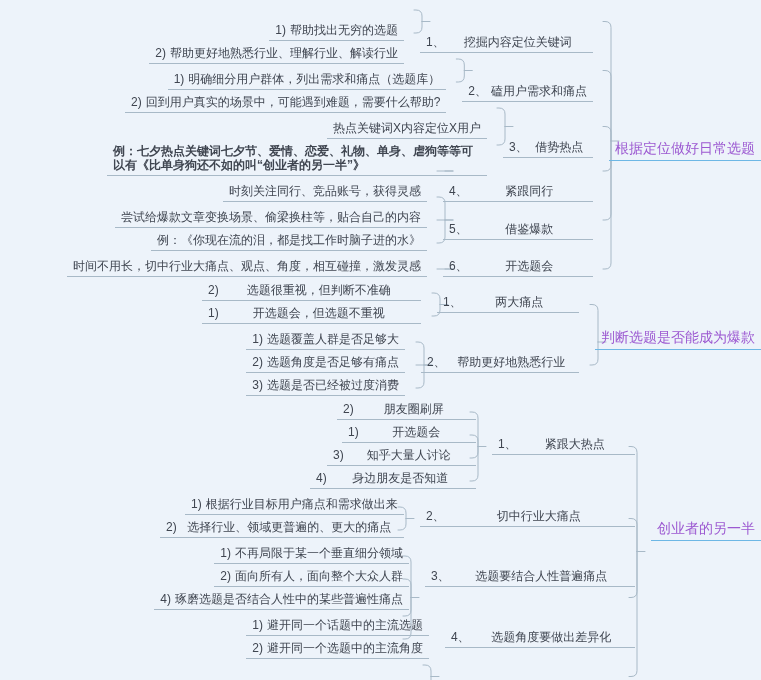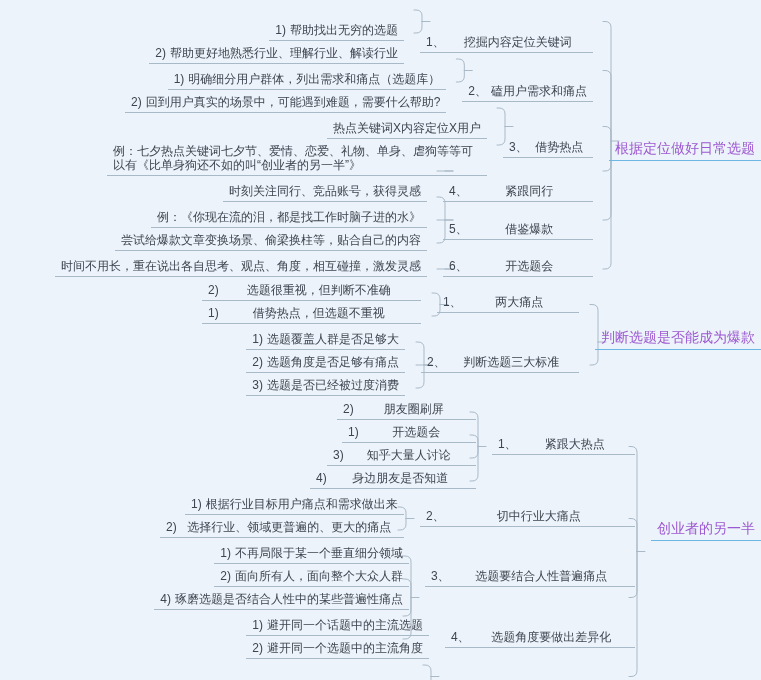--- a/index.html
+++ b/index.html
@@ -105,21 +105,21 @@
             </div>
           </div>
           <div class="branch lv2">
             <div class="kids">
               <div class="branch lv3">
                 <div class="label">
                   <span class="txt">热点关键词X内容定位X用户</span>
                 </div>
               </div>
               <div class="branch lv3">
-                <div class="label wrap" style="max-width: 380px;"><span class="txt">例：七夕热点关键词七夕节、爱情、恋爱、礼物、单身、虐狗等等可以有《比单身狗还不如的叫“创业者的另一半”》</span></div>
+                <div class="label wrap" style="max-width: 380px; font-weight: bold;"><span class="txt">例：七夕热点关键词七夕节、爱情、恋爱、礼物、单身、虐狗等等可以有《比单身狗还不如的叫“创业者的另一半”》</span></div>
               </div>
             </div>
             <div class="label" style="min-width: 90px;">
               <span class="num">3、</span>
               <span class="txt">借势热点</span>
             </div>
           </div>
           <div class="branch lv2">
             <div class="kids">
               <div class="branch lv3">
@@ -130,39 +130,39 @@
             </div>
             <div class="label" style="min-width: 150px;">
               <span class="num">4、</span>
               <span class="txt">紧跟同行</span>
             </div>
           </div>
           <div class="branch lv2">
             <div class="kids">
               <div class="branch lv3">
                 <div class="label">
+                  <span class="txt">尝试给爆款文章变换场景、偷梁换柱等，贴合自己的内容</span>
+                </div>
+              </div>
+              <div class="branch lv3">
+                <div class="label">
                   <span class="txt">例：《你现在流的泪，都是找工作时脑子进的水》</span>
-                </div>
-              </div>
-              <div class="branch lv3">
-                <div class="label">
-                  <span class="txt">尝试给爆款文章变换场景、偷梁换柱等，贴合自己的内容</span>
                 </div>
               </div>
             </div>
             <div class="label" style="min-width: 150px;">
               <span class="num">5、</span>
               <span class="txt">借鉴爆款</span>
             </div>
           </div>
           <div class="branch lv2">
             <div class="kids">
               <div class="branch lv3">
                 <div class="label">
-                  <span class="txt">时间不用长，重在说出各自思考、观点、角度，相互碰撞，激发灵感</span>
+                  <span class="txt">时间不用长，切中行业大痛点、观点、角度，相互碰撞，激发灵感</span>
                 </div>
               </div>
             </div>
             <div class="label" style="min-width: 150px;">
               <span class="num">6、</span>
               <span class="txt">开选题会</span>
             </div>
           </div>
         </div>
         <div class="label main">
@@ -175,21 +175,21 @@
             <div class="kids">
               <div class="branch lv3">
                 <div class="label" style="min-width: 219px;">
                   <span class="num">2)</span>
                   <span class="txt">选题很重视，但判断不准确</span>
                 </div>
               </div>
               <div class="branch lv3">
                 <div class="label" style="min-width: 219px;">
                   <span class="num">1)</span>
-                  <span class="txt">借势热点，但选题不重视</span>
+                  <span class="txt">开选题会，但选题不重视</span>
                 </div>
               </div>
             </div>
             <div class="label" style="min-width: 142px;">
               <span class="num">1、</span>
               <span class="txt">两大痛点</span>
             </div>
           </div>
           <div class="branch lv2">
             <div class="kids">
@@ -207,21 +207,21 @@
               </div>
               <div class="branch lv3">
                 <div class="label">
                   <span class="num">3)</span>
                   <span class="txt">选题是否已经被过度消费</span>
                 </div>
               </div>
             </div>
             <div class="label" style="min-width: 158px;">
               <span class="num">2、</span>
-              <span class="txt">判断选题三大标准</span>
+              <span class="txt">帮助更好地熟悉行业</span>
             </div>
           </div>
         </div>
         <div class="label main">
           <span class="txt">判断选题是否能成为爆款</span>
         </div>
       </div>
       <div class="branch lv1">
         <div class="kids">
           <div class="branch lv2">

